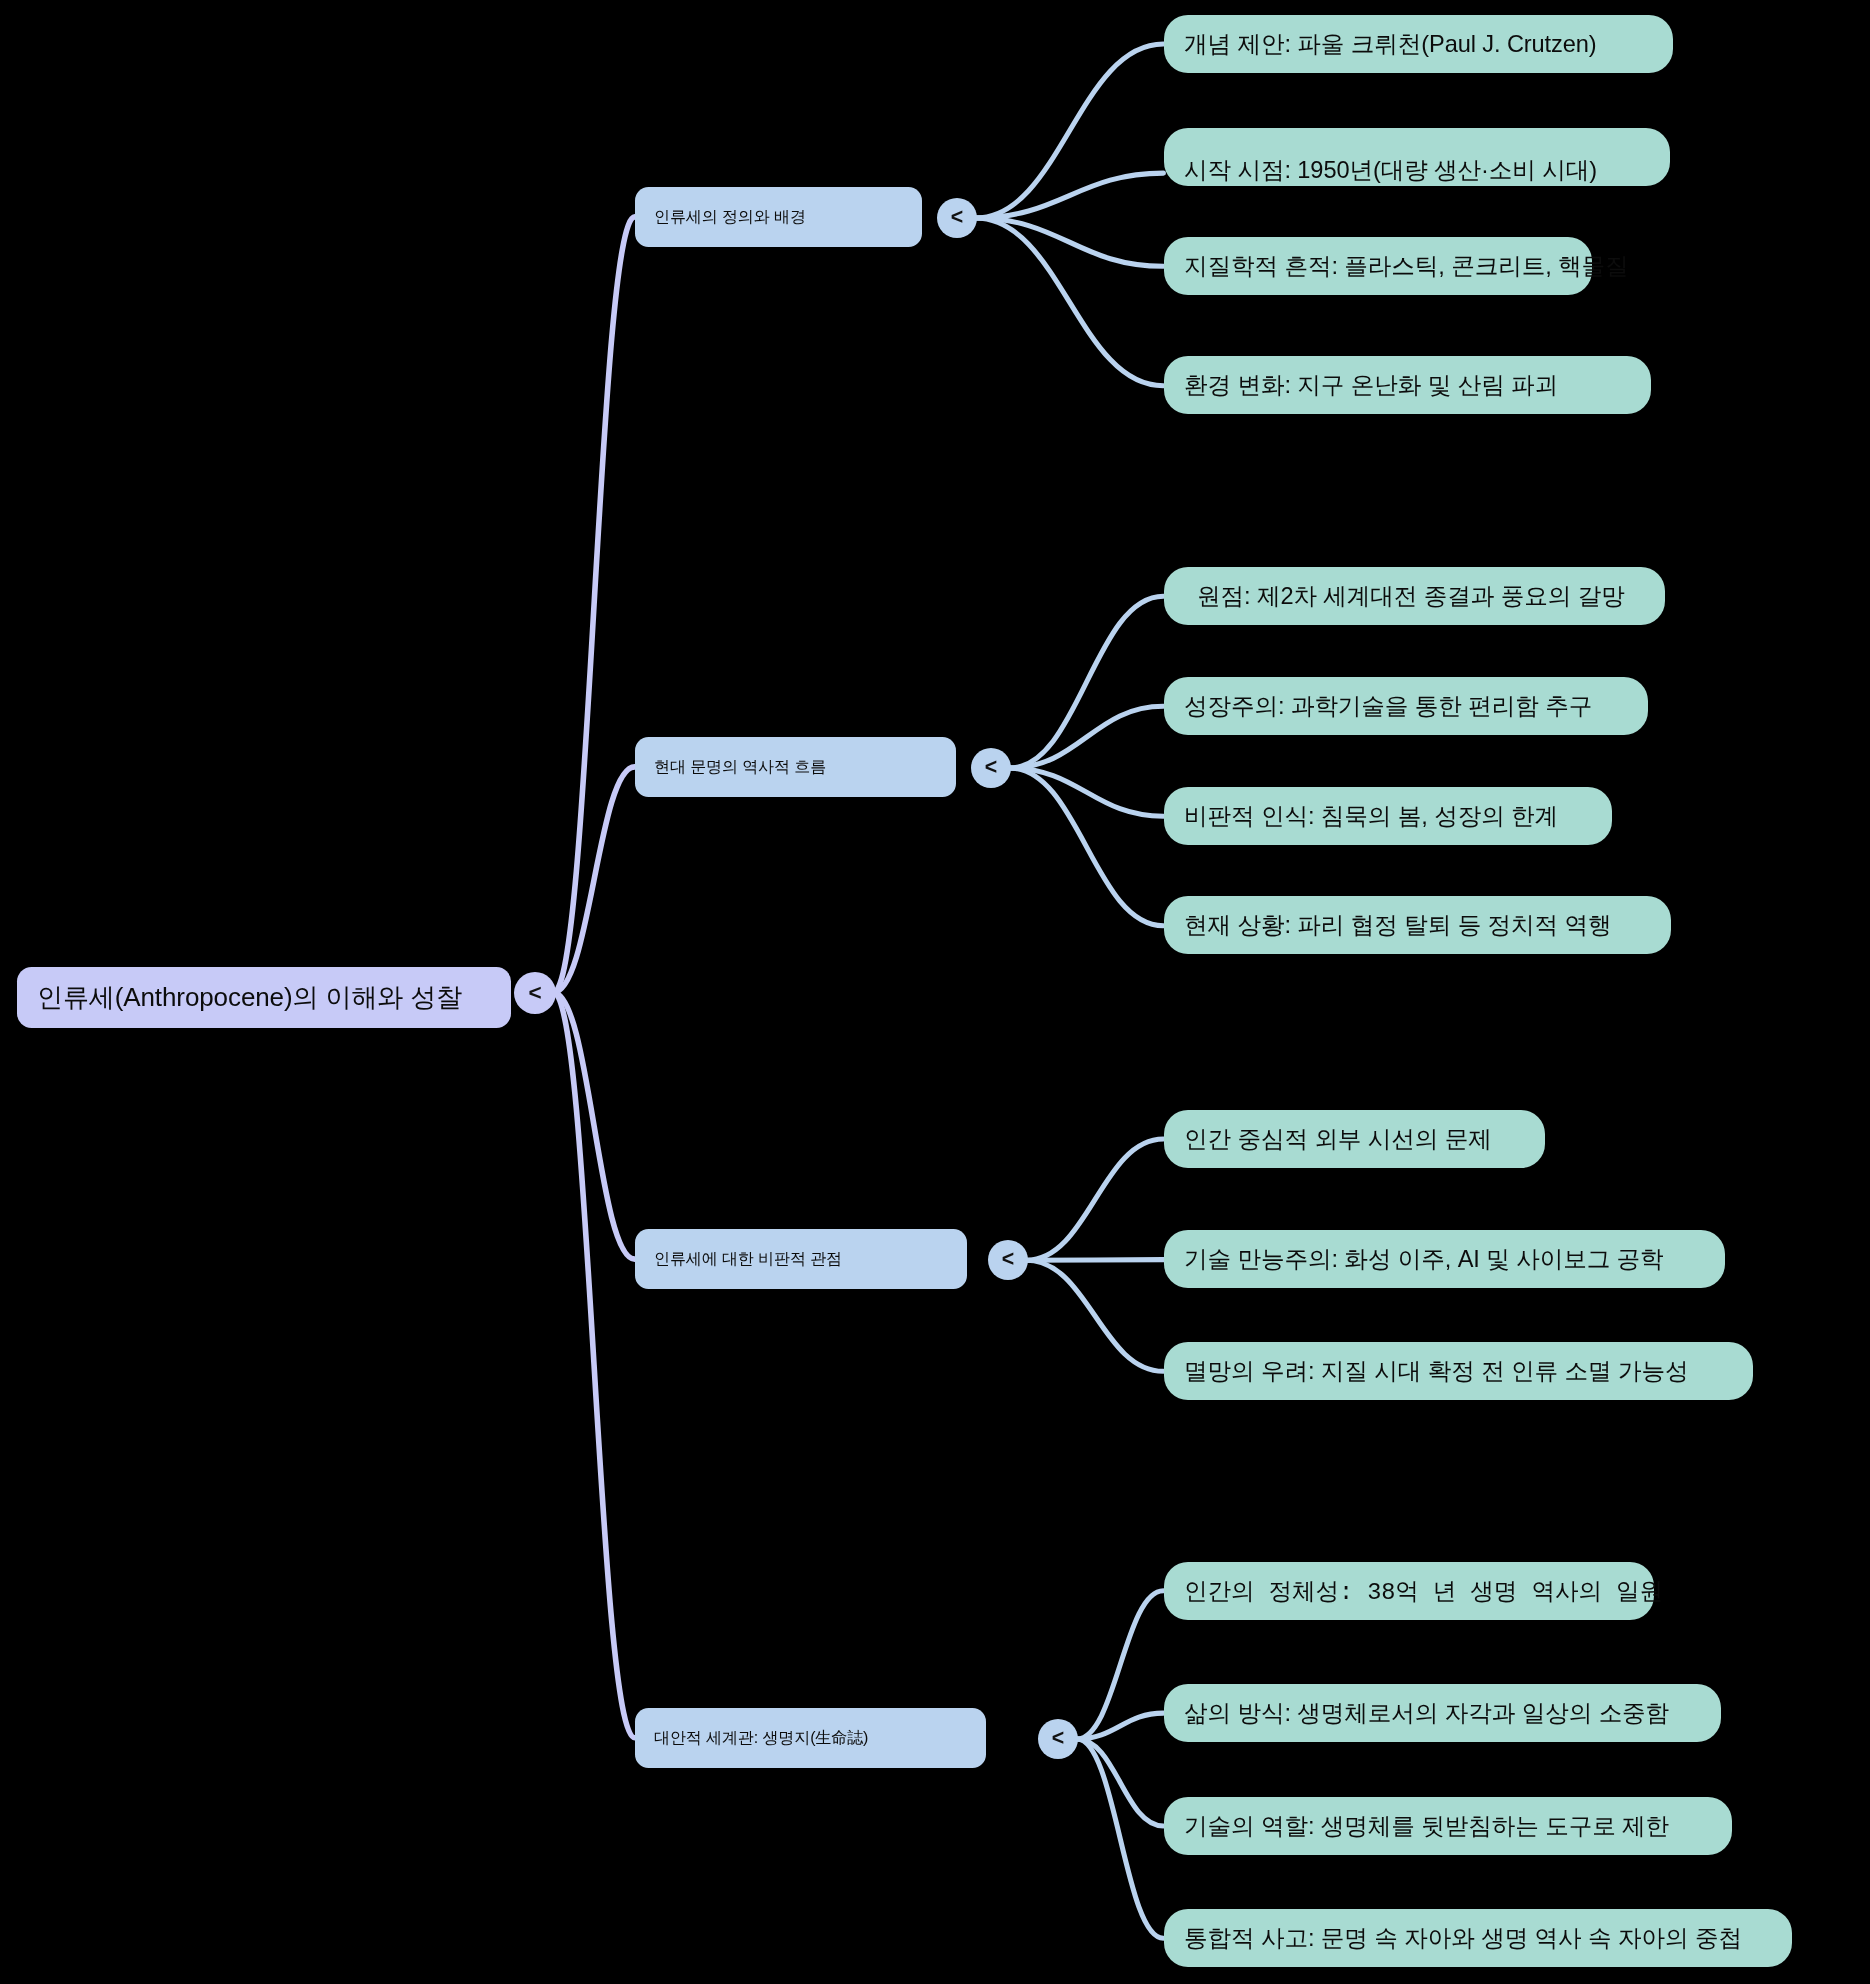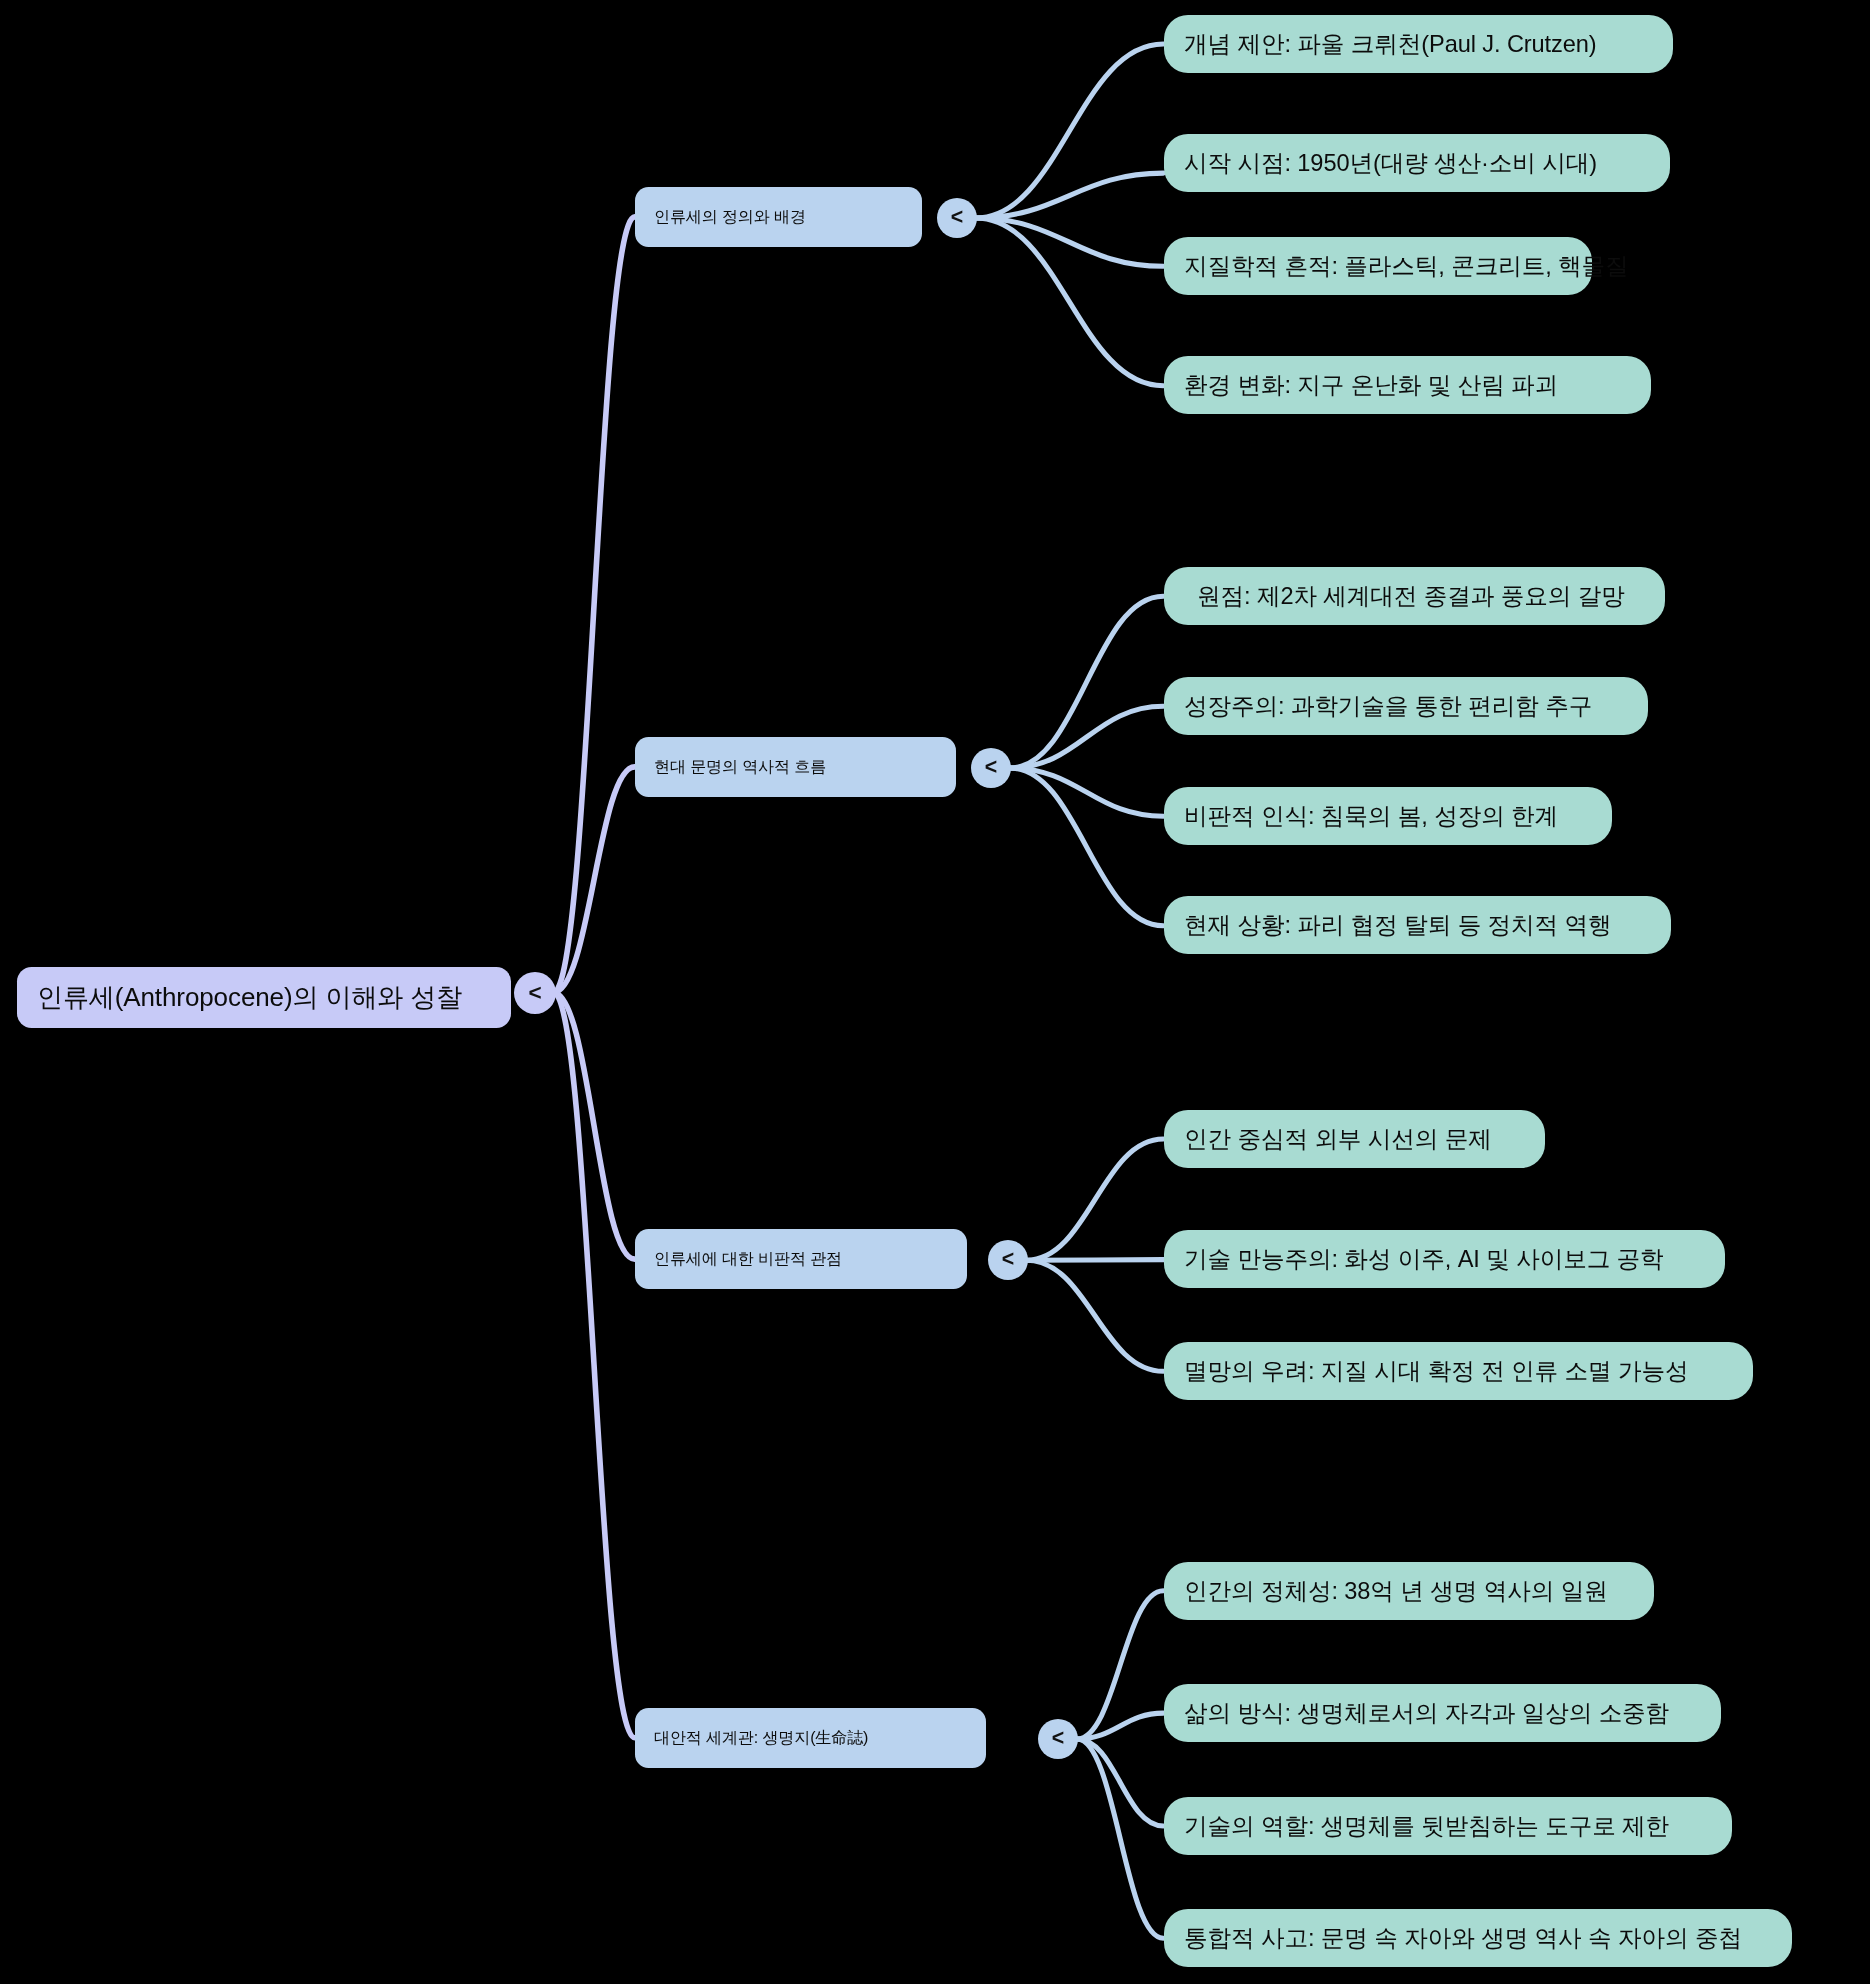--- a/index.html
+++ b/index.html
@@ -109,21 +109,21 @@
       </div>
       <div class="node branch" style="left: 635px; top: 187px; width: 287px; height: 60px;">
         <span class="node-label">인류세의 정의와 배경</span>
       </div>
       <div class="collapse-badge branch-badge" style="left: 937px; top: 198px; width: 40px; height: 40px;">
         <span>&lt;</span>
       </div>
       <div class="node leaf" style="left: 1164px; top: 14.6px; width: 509px; height: 58px;">
         <span class="node-label">개념 제안: 파울 크뤼천(Paul J. Crutzen)</span>
       </div>
-      <div class="node leaf" style="left: 1164px; top: 134px; width: 506px; height: 58px;">
+      <div class="node leaf" style="left: 1164px; top: 128px; width: 506px; height: 58px; align-items: flex-end;">
         <span class="node-label">시작 시점: 1950년(대량 생산·소비 시대)</span>
       </div>
       <div class="node leaf" style="left: 1164px; top: 237px; width: 428px; height: 58px;">
         <span class="node-label">지질학적 흔적: 플라스틱, 콘크리트, 핵물질</span>
       </div>
       <div class="node leaf" style="left: 1164px; top: 356px; width: 487px; height: 58px;">
         <span class="node-label">환경 변화: 지구 온난화 및 산림 파괴</span>
       </div>
       <div class="node branch" style="left: 635px; top: 737px; width: 321px; height: 60px;">
         <span class="node-label">현대 문명의 역사적 흐름</span>
@@ -157,21 +157,21 @@
       </div>
       <div class="node leaf" style="left: 1164px; top: 1342px; width: 589px; height: 58px;">
         <span class="node-label">멸망의 우려: 지질 시대 확정 전 인류 소멸 가능성</span>
       </div>
       <div class="node branch" style="left: 635px; top: 1708px; width: 351px; height: 60px;">
         <span class="node-label">대안적 세계관: 생명지(生命誌)</span>
       </div>
       <div class="collapse-badge branch-badge" style="left: 1038px; top: 1719px; width: 40px; height: 40px;">
         <span>&lt;</span>
       </div>
-      <div class="node leaf" style="left: 1164px; top: 1562px; width: 490px; height: 58px;">
+      <div class="node leaf" style="left: 1164px; top: 1562px; width: 490px; height: 58px; font-family: Liberation Mono, monospace;">
         <span class="node-label">인간의 정체성: 38억 년 생명 역사의 일원</span>
       </div>
       <div class="node leaf" style="left: 1164px; top: 1684px; width: 557px; height: 58px; justify-content: flex-end;">
         <span class="node-label">삶의 방식: 생명체로서의 자각과 일상의 소중함</span>
       </div>
       <div class="node leaf" style="left: 1164px; top: 1797px; width: 568px; height: 58px;">
         <span class="node-label">기술의 역할: 생명체를 뒷받침하는 도구로 제한</span>
       </div>
       <div class="node leaf" style="left: 1164px; top: 1909px; width: 628px; height: 58px;">
         <span class="node-label">통합적 사고: 문명 속 자아와 생명 역사 속 자아의 중첩</span>

